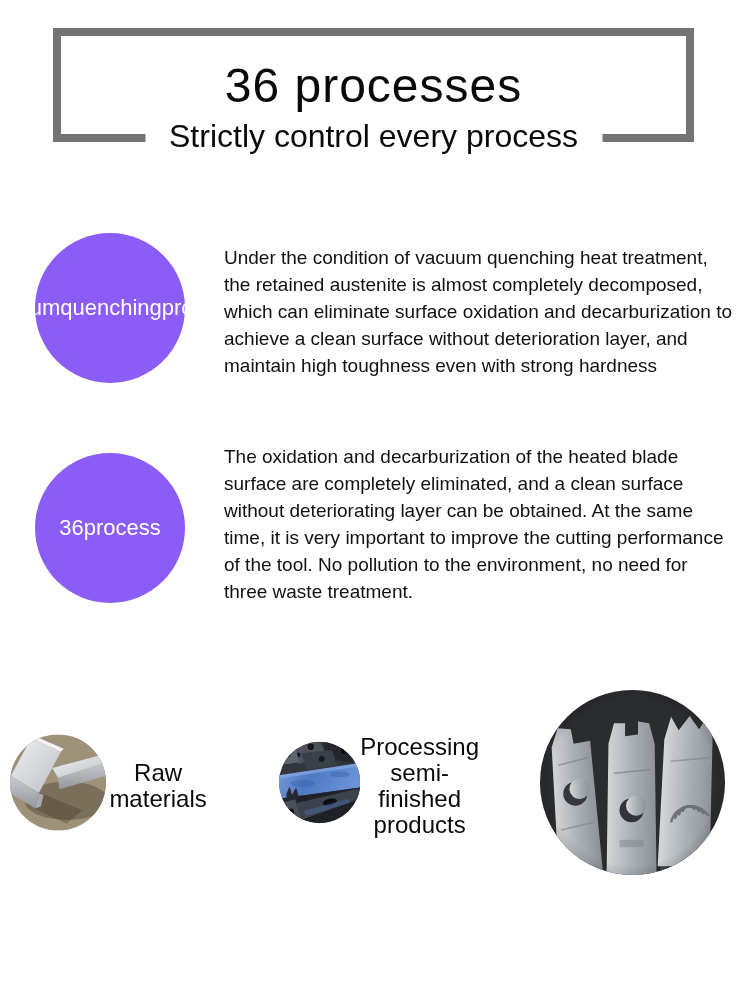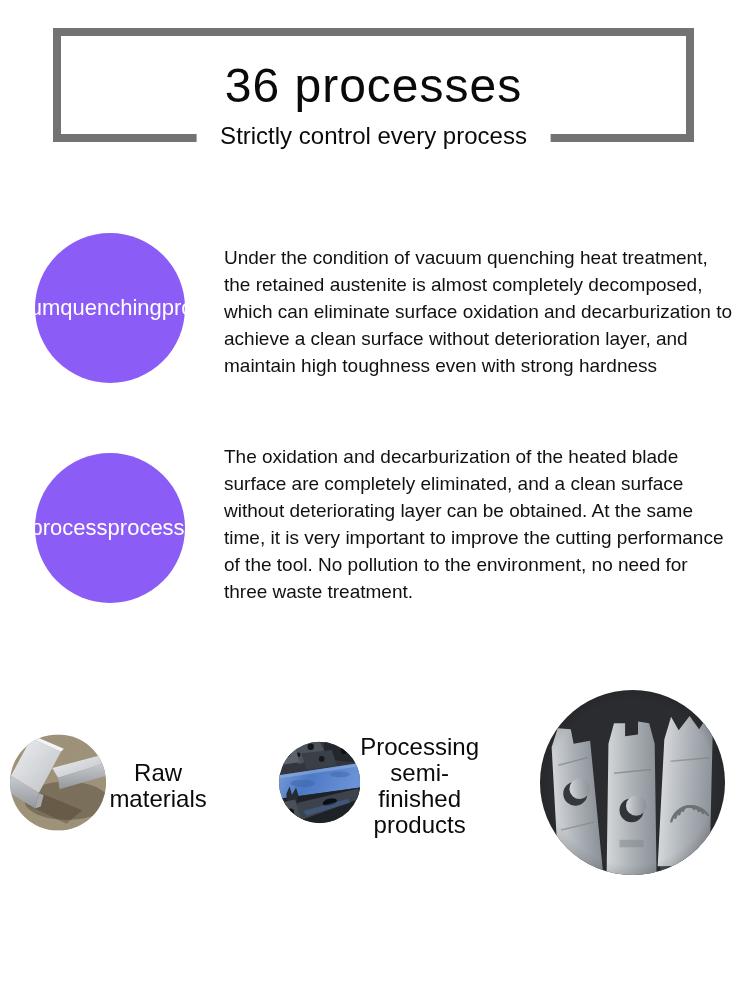--- a/index.html
+++ b/index.html
@@ -5,21 +5,21 @@
   * { margin:0; padding:0; box-sizing:border-box; }
   html,body { width:750px; height:987px; background:#ffffff;
     font-family:"Liberation Sans","DejaVu Sans",sans-serif; color:#000; }
   .page { position:relative; width:750px; height:987px; overflow:hidden; background:#fff; }
 
   
   .header-box { position:absolute; left:53px; top:28px; width:641px; height:114px;
     border:8px solid #737373; display:flex; align-items:center; justify-content:center; }
   .header-title { font-size:48px; letter-spacing:1px; color:#0a0a0a; }
   .header-subtitle { position:absolute; left:50%; bottom:0; transform:translate(-50%,58%);
-    background:#ffffff; padding:0 24px; font-size:24px; white-space:nowrap; color:#0a0a0a; }
+    background:#ffffff; padding:0 24px; font-size:32px; white-space:nowrap; color:#0a0a0a; }
 
   
   .badge { position:absolute; left:35px; width:150px; height:150px; border-radius:50%;
     background:#8b5cf6; color:#ffffff; display:flex; 
     align-items:center; justify-content:center; text-align:center;
     font-size:22px; line-height:28px; }
   .badge-1 { top:233px; }
   .badge-2 { top:453px;text-align:center; }
   .desc { position:absolute; left:224px; width:510px; font-size:19px; line-height:27px;
     color:#111; text-align:left; }
@@ -48,21 +48,20 @@
   <div class="badge badge-1">
     <span>Vacuum</span>
     <span>quenching</span>
     <span>process</span>
   </div>
   <p class="desc desc-1">Under the condition of vacuum quenching heat treatment, the retained austenite is almost completely decomposed, which can eliminate surface oxidation and decarburization to achieve a clean surface without deterioration layer, and maintain high toughness even with strong hardness</p>
 
   <div class="badge badge-2">
     <span>36</span>
     <span>process</span>
-    <span>processing</span>
   </div>
   <p class="desc desc-2">The oxidation and decarburization of the heated blade surface are completely eliminated, and a clean surface without deteriorating layer can be obtained. At the same time, it is very important to improve the cutting performance of the tool. No pollution to the environment, no need for three waste treatment.</p>
 
   <div class="figure fig-1">
     <svg viewBox="0 0 200 200" aria-hidden="true">
       <defs>
         <clipPath id="clipA">
             <circle cx="100" cy="100" r="100"></circle>
           </clipPath>
         <linearGradient id="steelTop" x1="0" y1="0" x2="1" y2="1">

